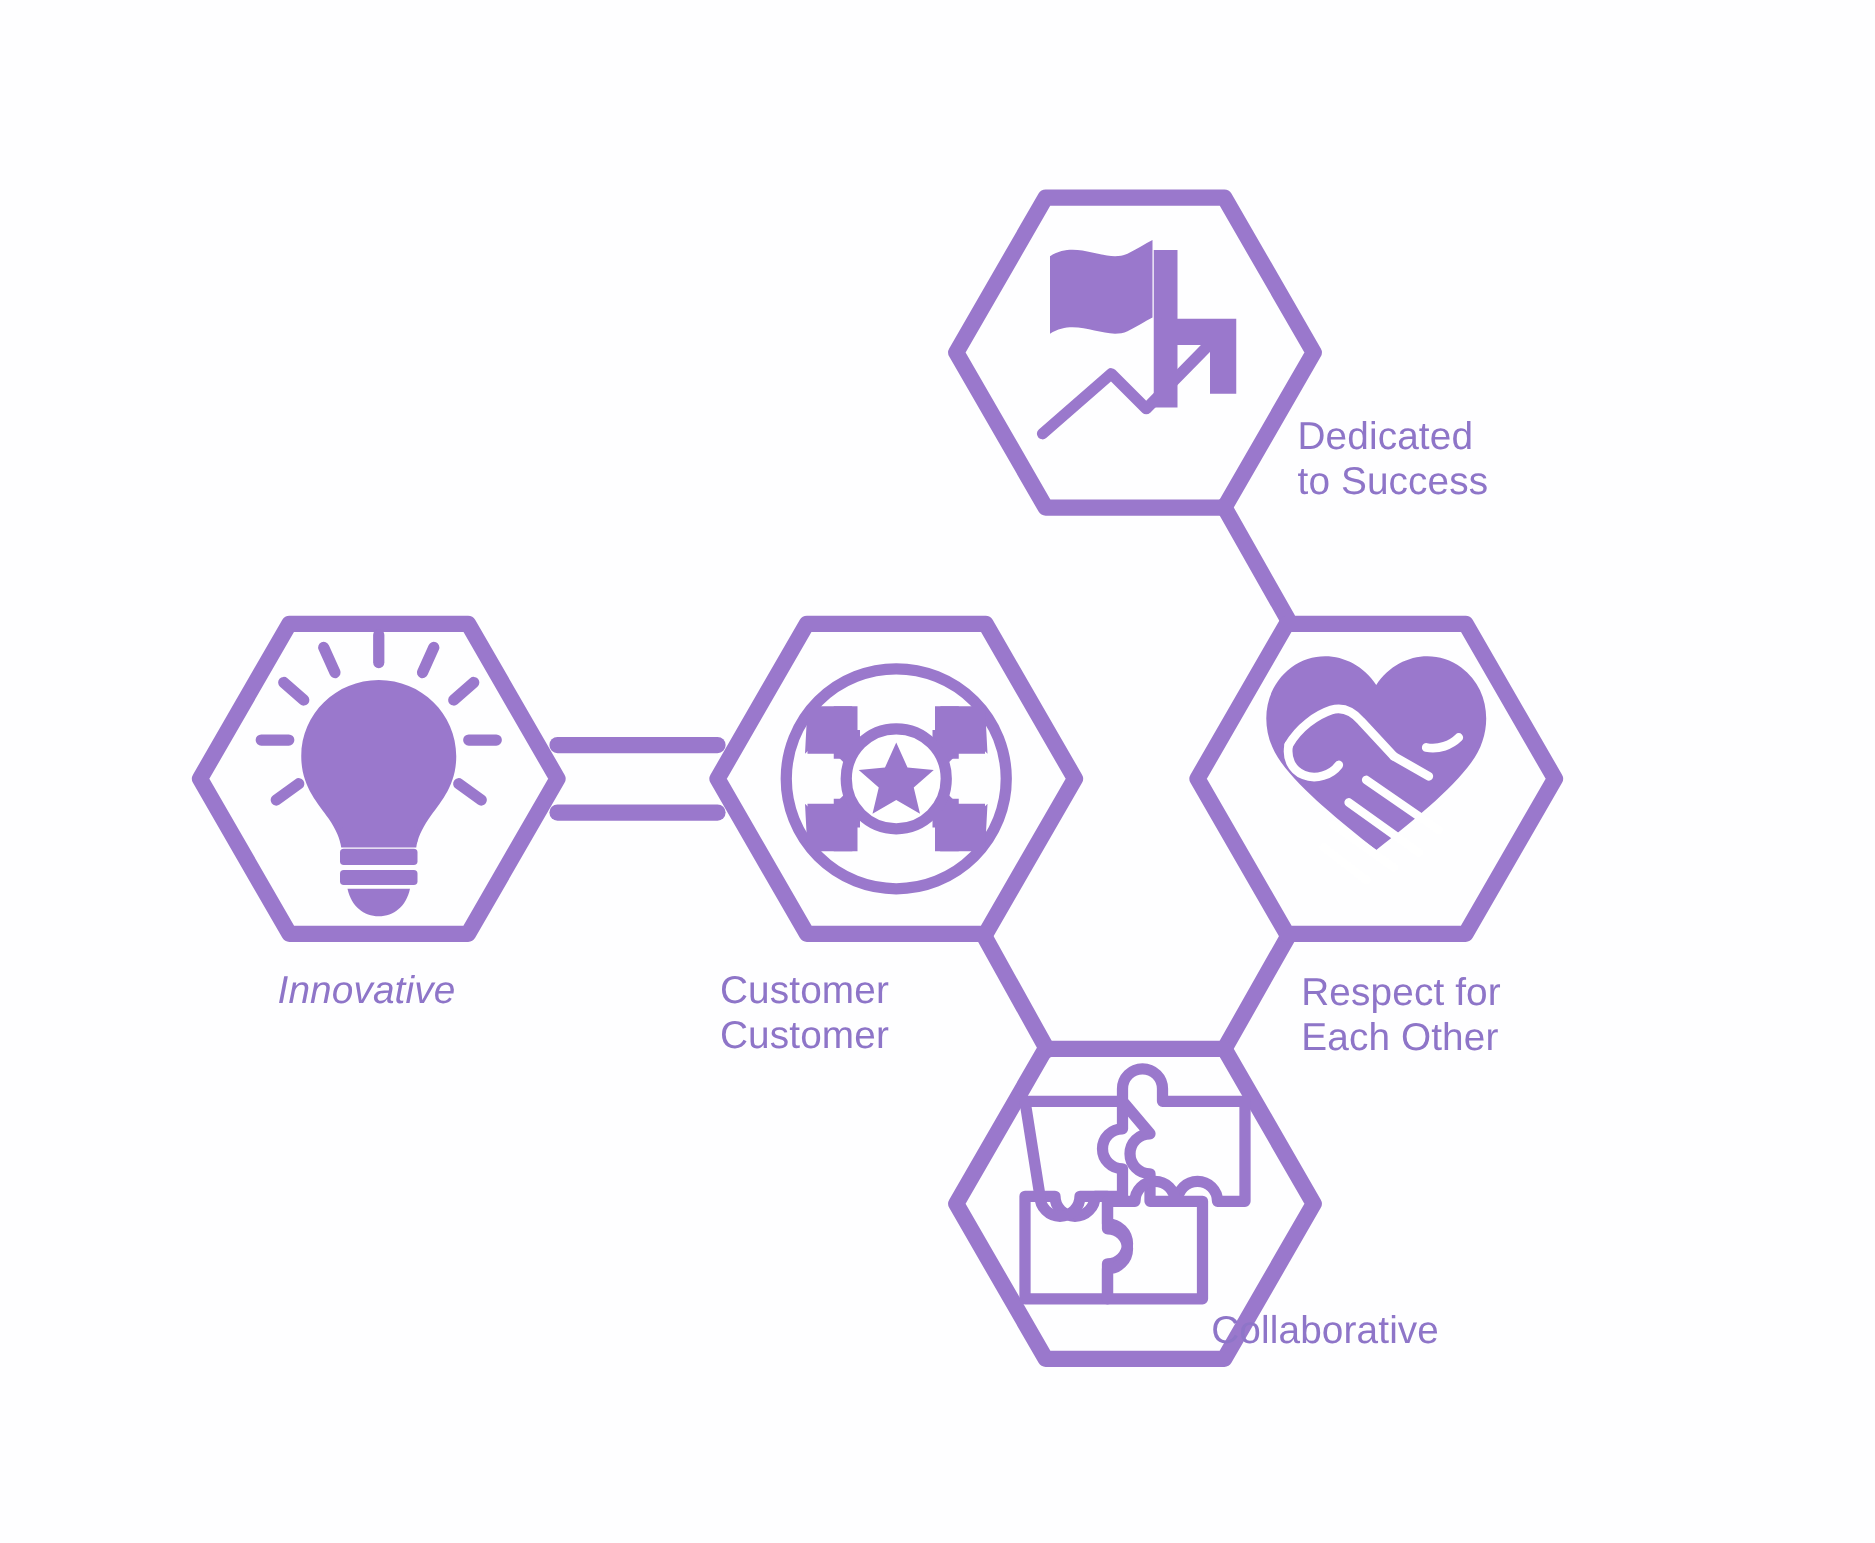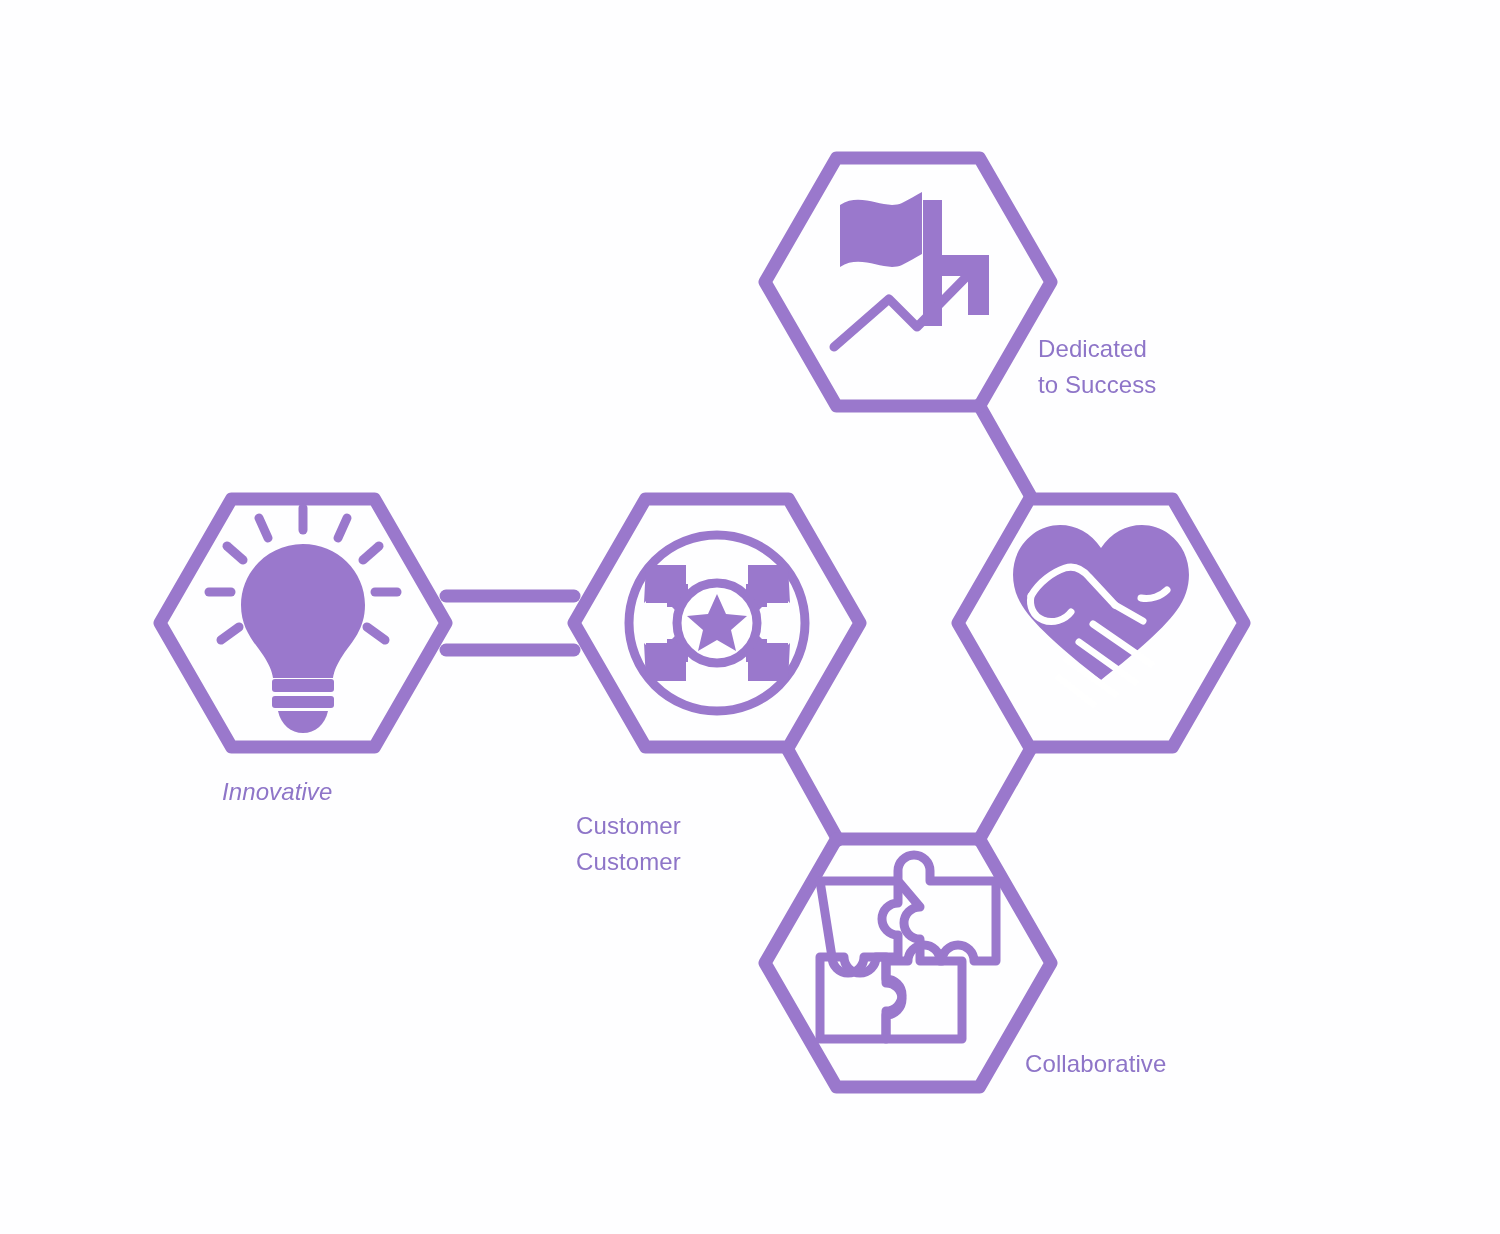--- a/index.html
+++ b/index.html
@@ -55,21 +55,21 @@
     fill: none;
     stroke: #ffffff;
     stroke-width: 7;
     stroke-linecap: round;
     stroke-linejoin: round;
   }
   .node-label {
     position: absolute;
     color: #8e75c8;
     font-family: "Liberation Sans", sans-serif;
-    font-size: 24px;
+    font-size: 31px;
     line-height: 36px;
     letter-spacing: 0.1px;
     white-space: pre-line;
     font-weight: 400;
   }
 </style>
 </head>
 <body>
 
 <div id="stage">
@@ -272,20 +272,21 @@
                    a 16 16 0 1 0 0 -32
                    Z"></path>
         </g>
       </g>
     </g>
 
   </svg>
 
   <div class="node-label" style="left:222px; top:774px;font-style:italic;">Innovative</div>
 
-  <div class="node-label" style="left:576px; top:808px;"><span>Customer</span><br><span>Customer</span></div>
+  <div class="node-label" style="left:576px; top:774px;"><span>Customer</span><br><span>Customer</span></div>
 
   <div class="node-label" style="left:1038px; top:331px;"><span>Dedicated</span><br><span>to Success</span></div>
 
-
-  <div class="node-label" style="left:1025px; top:1046px;">Collaborative</div>
+  <div class="node-label" style="left:1041px; top:776px;"><span>Respect for</span><br><span>Each Other</span></div>
+
+  <div class="node-label" style="left:969px; top:1046px;">Collaborative</div>
 
 </div>
 
 </body></html>

